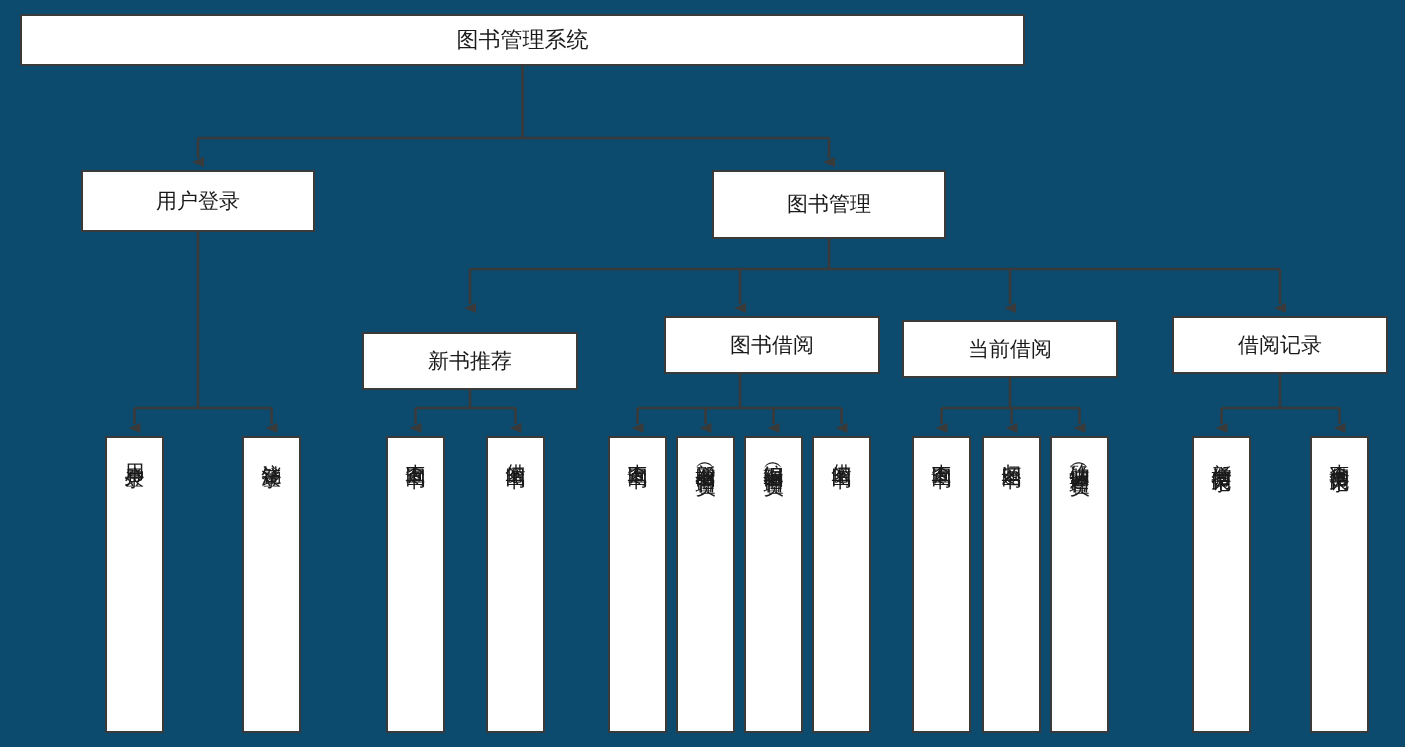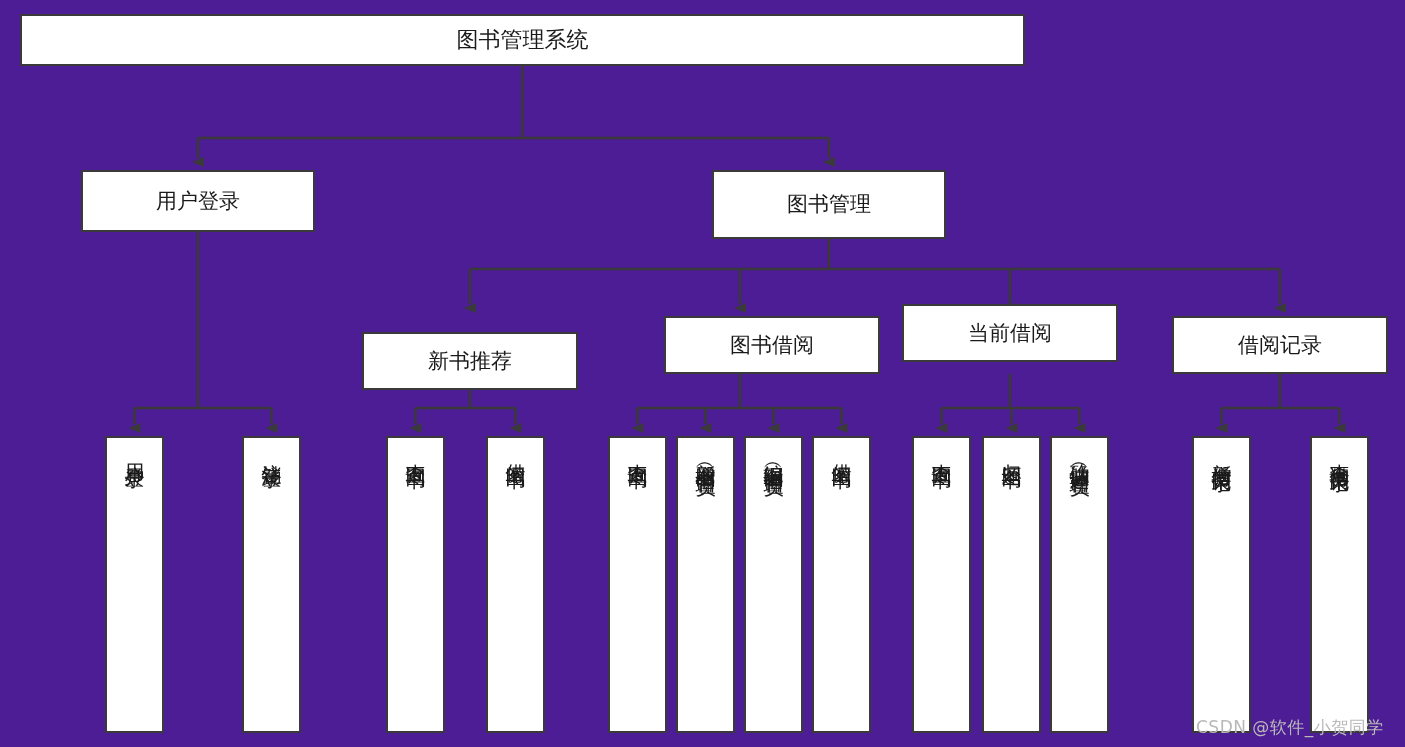--- a/index.html
+++ b/index.html
@@ -8,21 +8,21 @@
     padding: 0;
     background: #ffffff;
   }
   body {
     font-family: "DejaVu Sans", "Liberation Sans", sans-serif;
   }
   #canvas {
     position: relative;
     width: 1405px;
     height: 747px;
-    background: #4c1d95;
+    background: #0c4a6e;
     overflow: hidden;
   }
   #edges {
     position: absolute;
     left: 0;
     top: 0;
     width: 1405px;
     height: 747px;
     pointer-events: none;
   }
@@ -128,21 +128,21 @@
       </div>
       <div class="node h" style="left: 712px; top: 170px; width: 234px; height: 69px;">
         <span class="lbl">图书管理</span>
       </div>
       <div class="node h" style="left: 362px; top: 332px; width: 216px; height: 58px; text-align: center;">
         <span class="lbl">新书推荐</span>
       </div>
       <div class="node h" style="left: 664px; top: 316px; width: 216px; height: 58px;">
         <span class="lbl">图书借阅</span>
       </div>
-      <div class="node h" style="left: 902px; top: 304px; width: 216px; height: 58px;">
+      <div class="node h" style="left: 902px; top: 320px; width: 216px; height: 58px;">
         <span class="lbl">当前借阅</span>
       </div>
       <div class="node h" style="left: 1172px; top: 316px; width: 216px; height: 58px;">
         <span class="lbl">借阅记录</span>
       </div>
       <div class="node v" style="left: 105px; top: 436px; width: 59px; height: 297px;">
         <span class="lbl">用户登录</span>
       </div>
       <div class="node v" style="left: 242px; top: 436px; width: 59px; height: 297px;">
         <span class="lbl">注销登录</span>
@@ -175,14 +175,13 @@
         <span class="lbl">确认归还（管理员）</span>
       </div>
       <div class="node v" style="left: 1192px; top: 436px; width: 59px; height: 297px;">
         <span class="lbl">新增借阅记录</span>
       </div>
       <div class="node v" style="left: 1310px; top: 436px; width: 59px; height: 297px;">
         <span class="lbl">查询借阅记录</span>
       </div>
     </div>
 
-  <div class="watermark" style="left: 1196px; top: 716px;">CSDN @软件_小贺同学</div>
 </div>
 
 </body></html>

